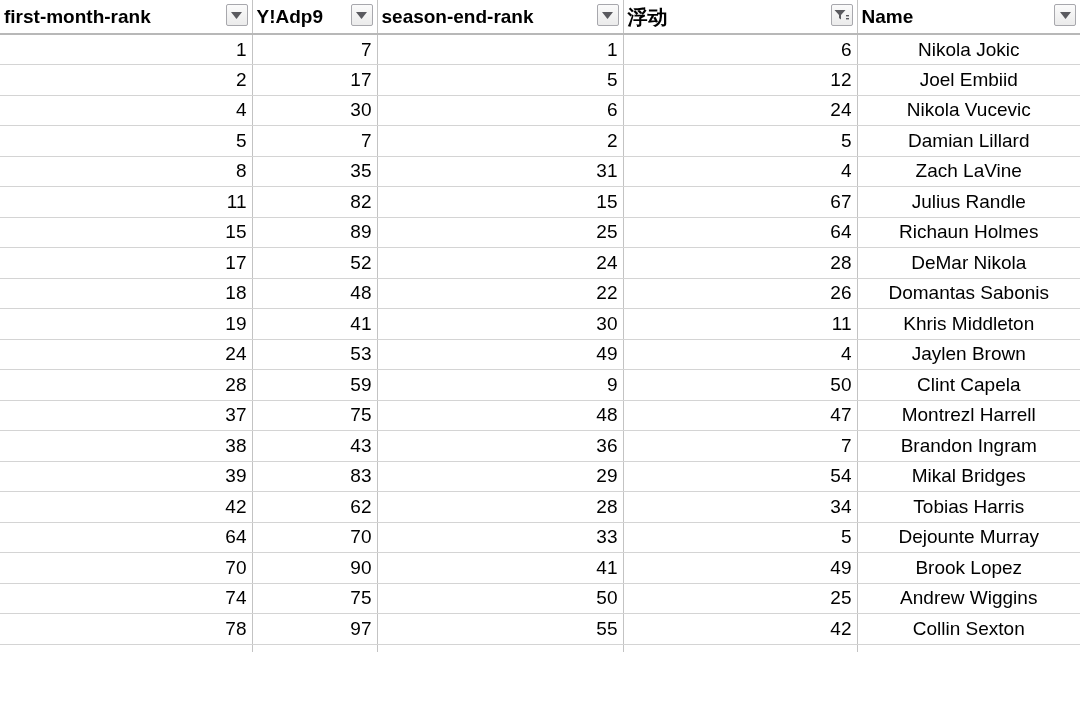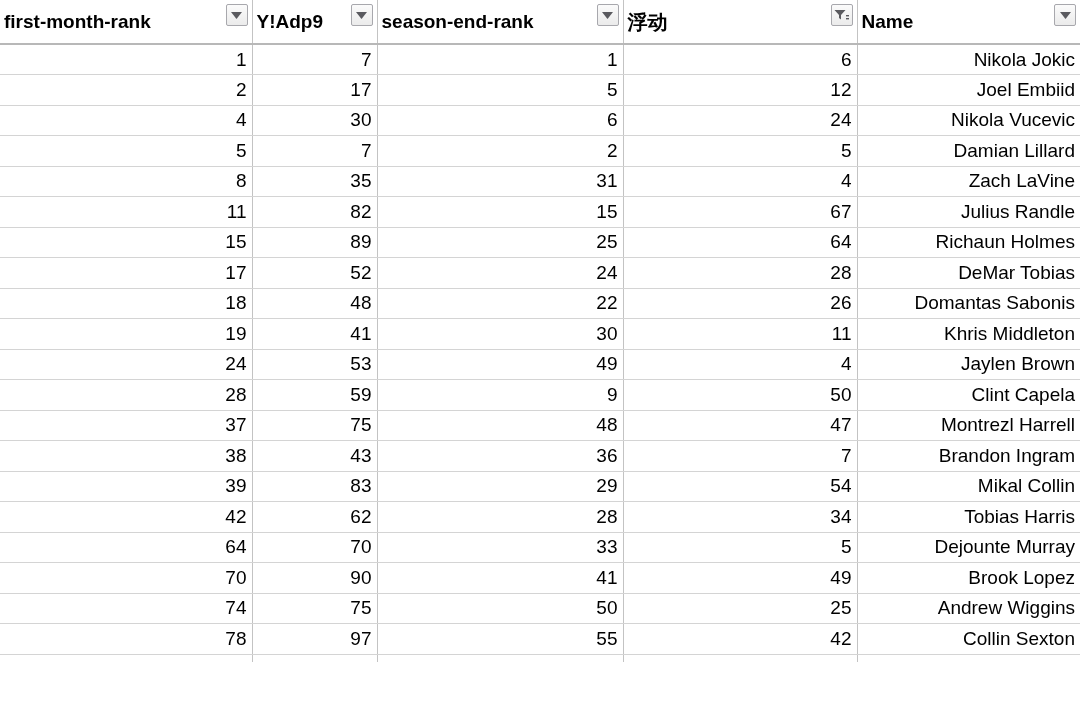--- a/index.html
+++ b/index.html
@@ -33,21 +33,21 @@
   
   tr.header-row { height: 31px; }
   th.hcell {
     margin: 0;
     padding: 0;
     border-right: 1px solid #c3c3c3;
     border-bottom: 2px solid #b8b8b8;
     background: #ffffff;
     vertical-align: middle;
     position: relative;
-    height: 44px;
+    height: 34px;
     box-sizing: border-box;
   }
   th.hcell:last-child { border-right: none; }
   .htext {
     font-weight: bold;
     font-size: 19px;
     line-height: 20px;
     text-align: left;
     padding-left: 4px;
     padding-right: 34px;
@@ -85,21 +85,21 @@
     font-size: 19px;
     line-height: 20px;
     height: 30.5px;
     box-sizing: border-box;
     white-space: nowrap;
     overflow: hidden;
     vertical-align: middle;
   }
   td.dcell:last-child { border-right: none; }
   td.num { text-align: right; }
-  td.txt { text-align: right; padding-left: 5px; }
+  td.txt { text-align: center; padding-left: 5px; }
 
   
   tr.tail-row { height: 8px; }
   tr.tail-row td.dcell {
     height: 8px;
     border-bottom: none;
   }
 </style>
 </head>
 <body>
@@ -207,21 +207,21 @@
           <td class="dcell num">89</td>
           <td class="dcell num">25</td>
           <td class="dcell num">64</td>
           <td class="dcell txt">Richaun Holmes</td>
         </tr>
         <tr class="data-row">
           <td class="dcell num">17</td>
           <td class="dcell num">52</td>
           <td class="dcell num">24</td>
           <td class="dcell num">28</td>
-          <td class="dcell txt">DeMar Tobias</td>
+          <td class="dcell txt">DeMar Nikola</td>
         </tr>
         <tr class="data-row">
           <td class="dcell num">18</td>
           <td class="dcell num">48</td>
           <td class="dcell num">22</td>
           <td class="dcell num">26</td>
           <td class="dcell txt">Domantas Sabonis</td>
         </tr>
         <tr class="data-row">
           <td class="dcell num">19</td>
@@ -256,21 +256,21 @@
           <td class="dcell num">43</td>
           <td class="dcell num">36</td>
           <td class="dcell num">7</td>
           <td class="dcell txt">Brandon Ingram</td>
         </tr>
         <tr class="data-row">
           <td class="dcell num">39</td>
           <td class="dcell num">83</td>
           <td class="dcell num">29</td>
           <td class="dcell num">54</td>
-          <td class="dcell txt">Mikal Collin</td>
+          <td class="dcell txt">Mikal Bridges</td>
         </tr>
         <tr class="data-row">
           <td class="dcell num">42</td>
           <td class="dcell num">62</td>
           <td class="dcell num">28</td>
           <td class="dcell num">34</td>
           <td class="dcell txt">Tobias Harris</td>
         </tr>
         <tr class="data-row">
           <td class="dcell num">64</td>

